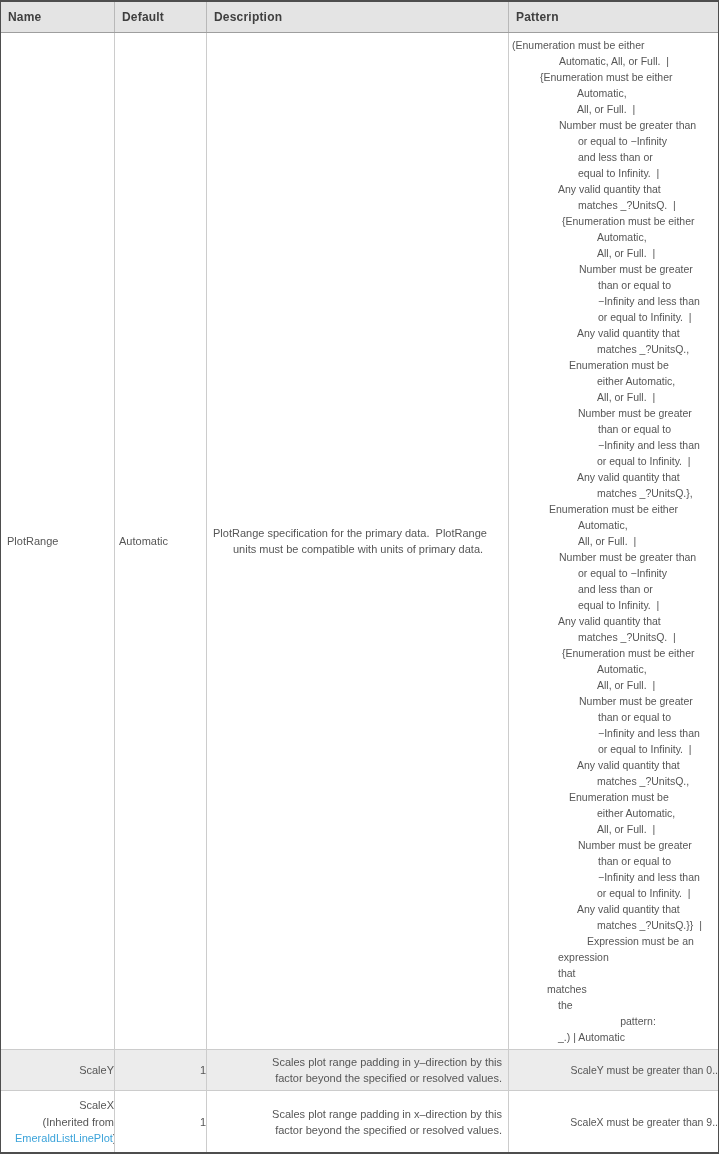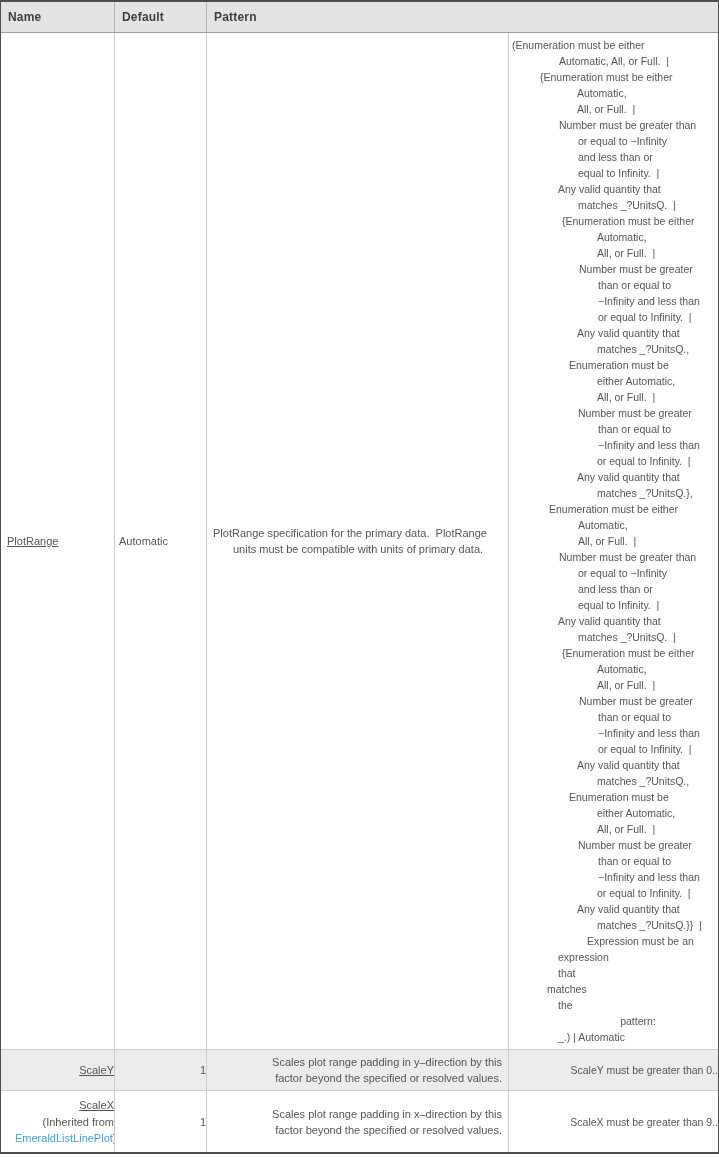--- a/index.html
+++ b/index.html
@@ -33,32 +33,33 @@
     display:flex; flex-direction:column; justify-content:center;
     font-size:11px; color:var(--text,#565656); overflow:hidden;
   }
   .td:last-child { border-right:none; }
   .td.name { padding-left:6px; }
   .td.default { padding-left:4px; }
   .td.desc { padding:4px 6px; }
   .desc .dline { line-height:16px; white-space:pre; }
   .td.pattern { padding:4px 0; }
   .pline { line-height:16px; white-space:pre; font-size:10.5px; }
-  .pname { line-height:17px;text-decoration:underline; }
+  .pname { line-height:17px; }
   .inh1 { line-height:16px; margin-left:3px; white-space:pre; }
   .inh2 { line-height:16px; margin-left:8px; white-space:pre; }
   .link { color:var(--link,#3ba3da); text-decoration:none; cursor:pointer; }
 </style>
 </head>
 <body>
 
 <div class="table">
   <div class="tr thead">
     <div class="th">Name</div>
     <div class="th">Default</div>
+    <div class="th">Description</div>
     <div class="th">Pattern</div>
   </div>
   <div class="tbody">
       <div class="tr">
         <div class="td name">
           <div class="pname">PlotRange</div>
         </div>
         <div class="td default">Automatic</div>
         <div class="td desc">
           <div class="dline" style="margin-left: 0px;">PlotRange specification for the primary data.  PlotRange</div>

